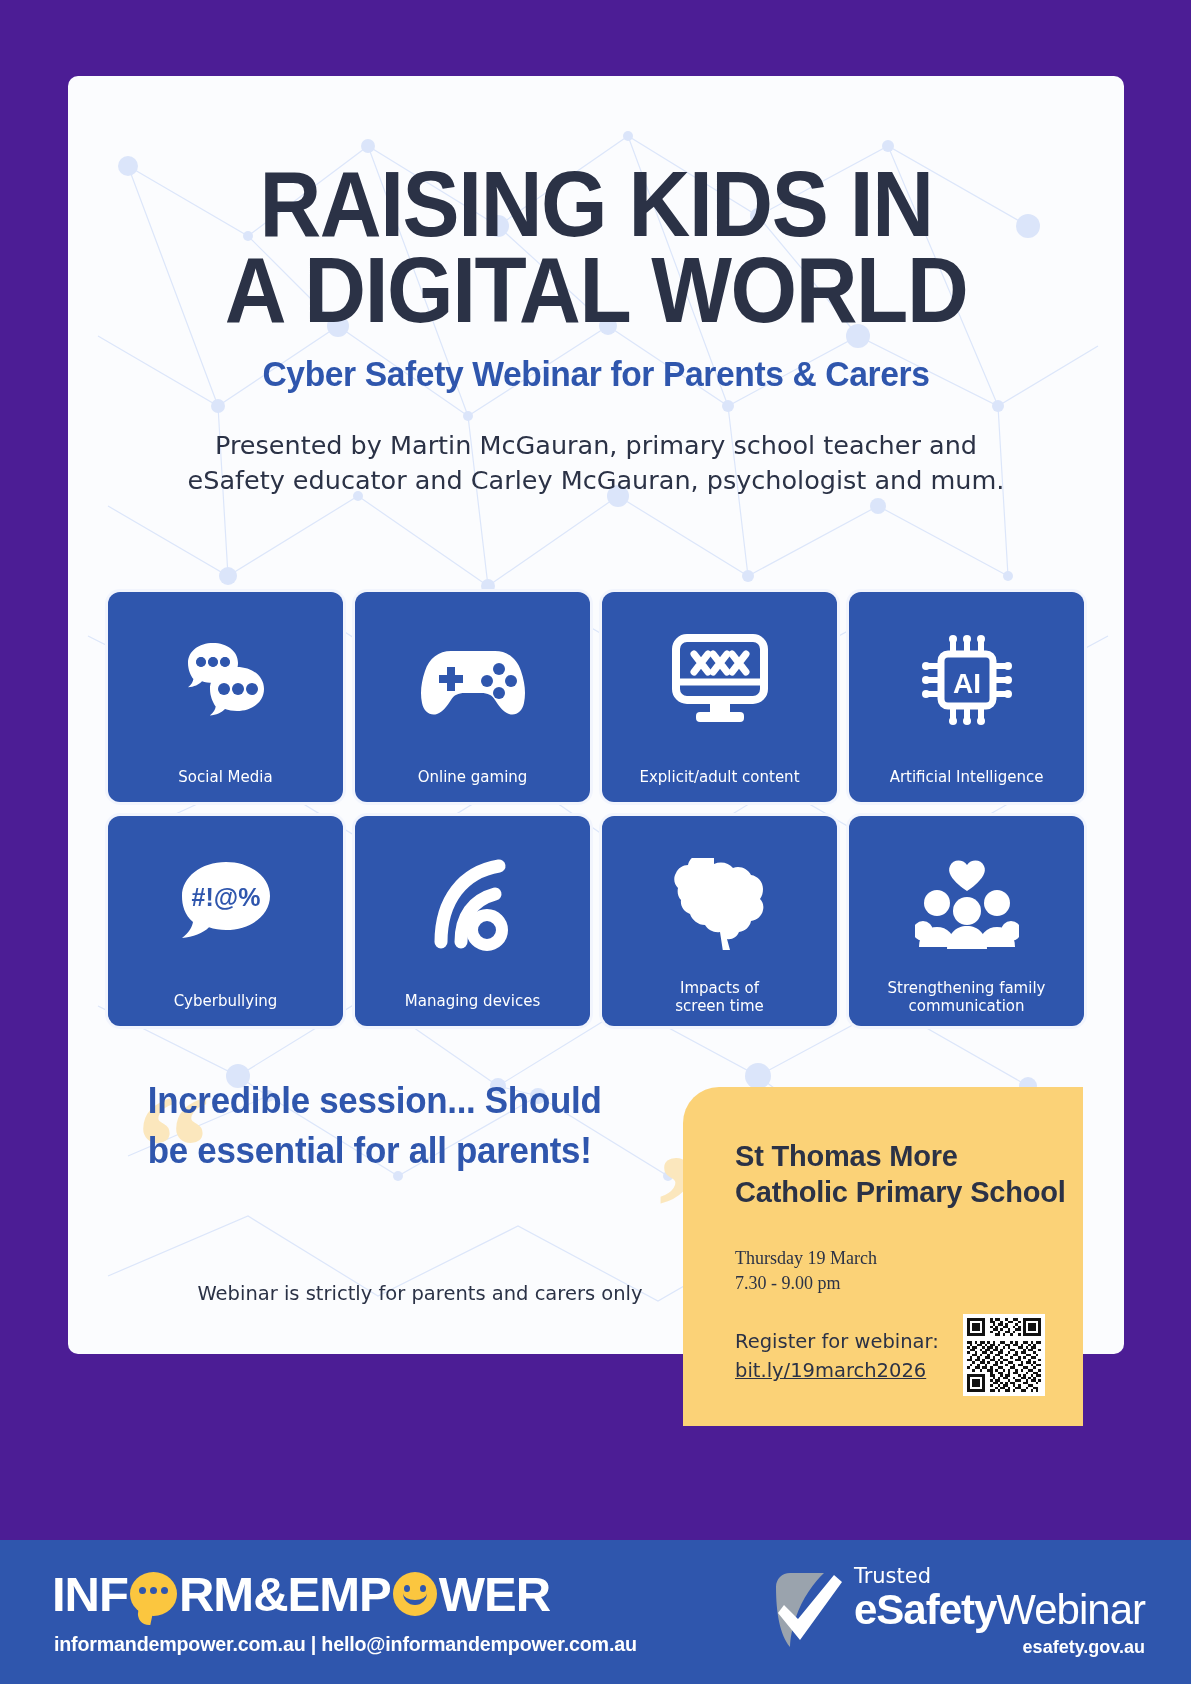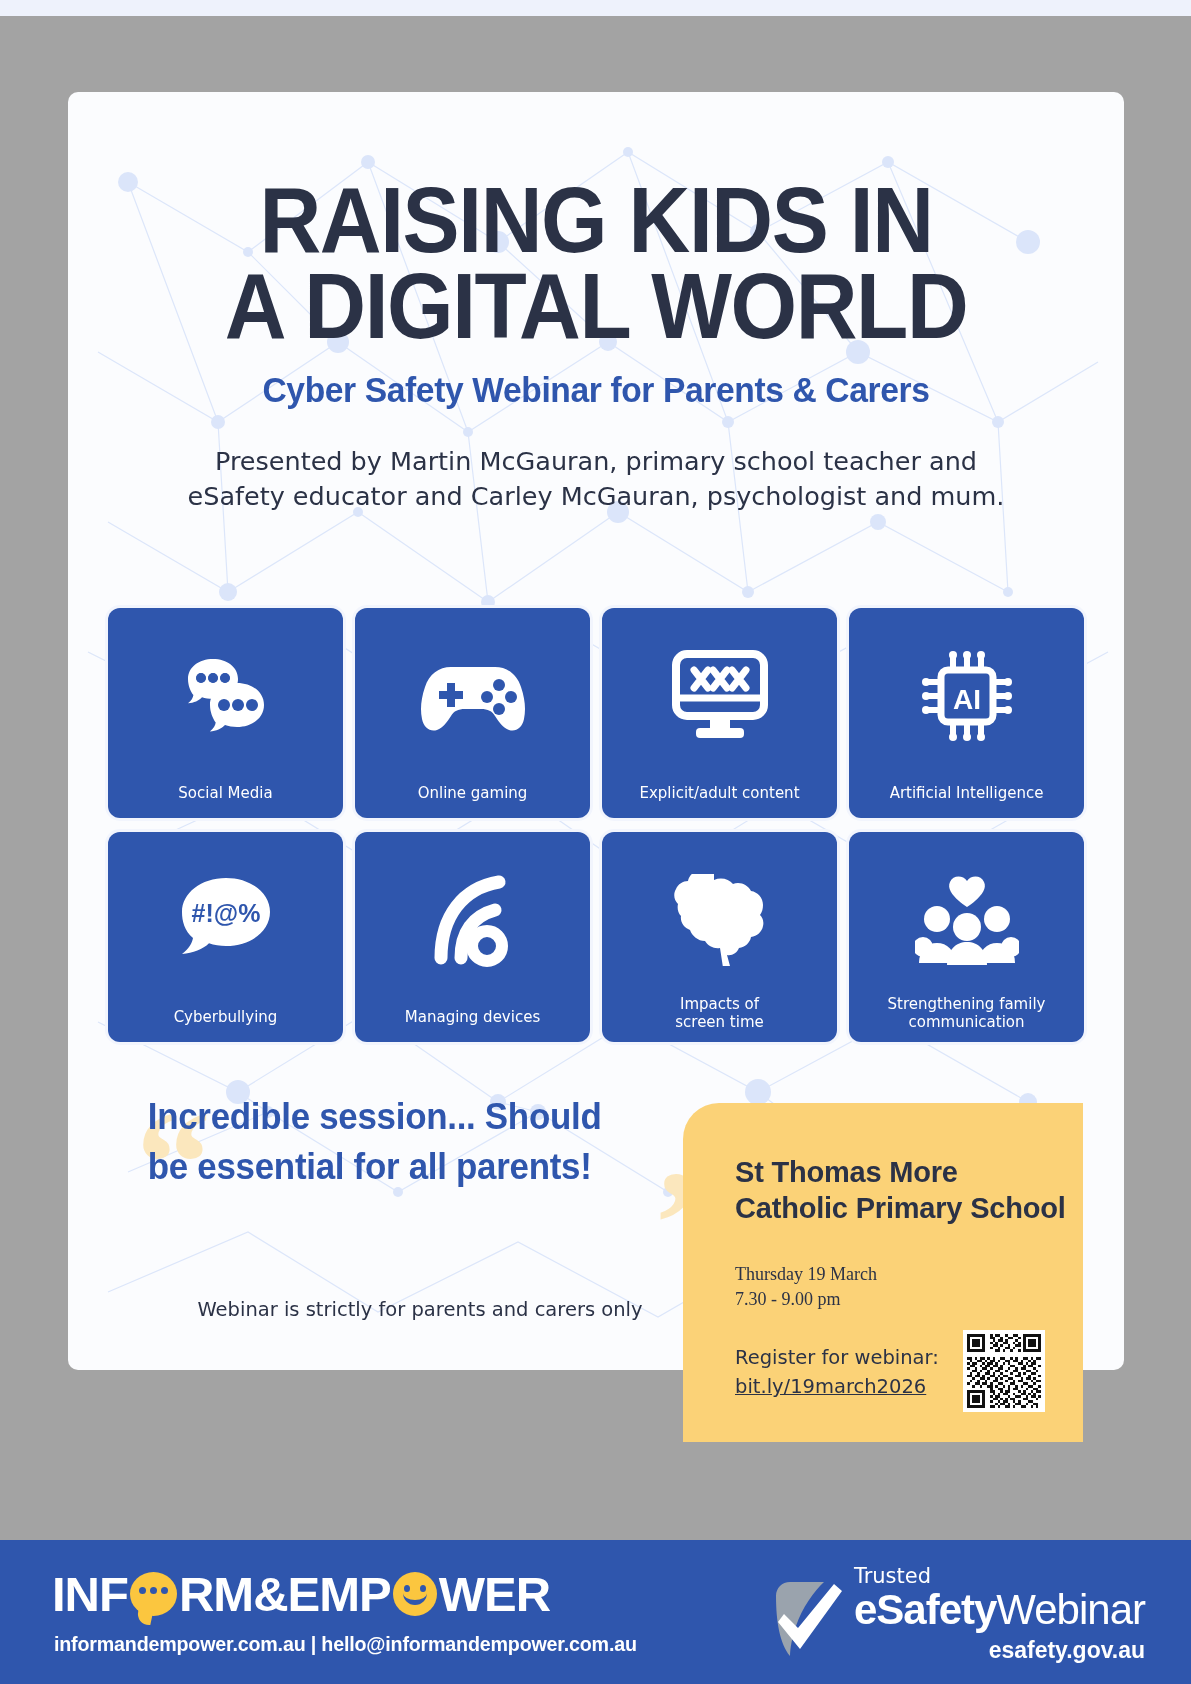--- a/index.html
+++ b/index.html
@@ -5,21 +5,21 @@
   * { box-sizing: border-box; margin:0; padding:0; }
   html,body { width:1191px; height:1684px; }
   body {
     font-family: "DejaVu Sans", sans-serif;
     background:#eef2fc;
     position:relative;
     overflow:hidden;
   }
 
   
-  .page { position:absolute; inset:0; background:#a3a3a3;margin-top:16px; }
+  .page { position:absolute; inset:0; background:#4c1d95; }
 
   .card-sheet{
     position:absolute;
     left:68px; top:76px; width:1056px; height:1278px;
     background:#fbfcfe;
     border-radius:10px;
     overflow:hidden;
   }
   .netbg{ position:absolute; inset:0; }
 
@@ -220,39 +220,39 @@
     color:#fff;
     font-family:"Liberation Sans", sans-serif;
     font-weight:600;
     font-size:20.5px;
     letter-spacing:-0.2px;
     transform:scaleX(0.96);
     transform-origin:left center;
   }
   .esafety{
     position:absolute; right:46px; top:26px;
-    display:flex; align-items:flex-end;
+    display:flex; align-items:center;
   }
   .es-text{ margin-left:6px; }
   .es-trusted{
     color:#fff; font-size:21px;
     font-family:"DejaVu Sans", sans-serif;
     line-height:1; margin-bottom:2px;
   }
   .es-main{ line-height:1; white-space:nowrap; }
   .es-b{
     font-family:"Liberation Sans", sans-serif;
     font-weight:700; font-size:42px; color:#fff; letter-spacing:-1px;
   }
   .es-l{
     font-family:"Liberation Sans", sans-serif;
     font-weight:400; font-size:42px; color:#fff; letter-spacing:-1px;
   }
   .es-url{
-    text-align:right; color:#fff; font-size:23px;
+    text-align:right; color:#fff; font-size:18px;
     font-family:"Liberation Sans", sans-serif; font-weight:600;
     margin-top:6px;
   }
 </style>
 </head>
 <body>
 
 <div class="page">
 
   <div class="card-sheet">

